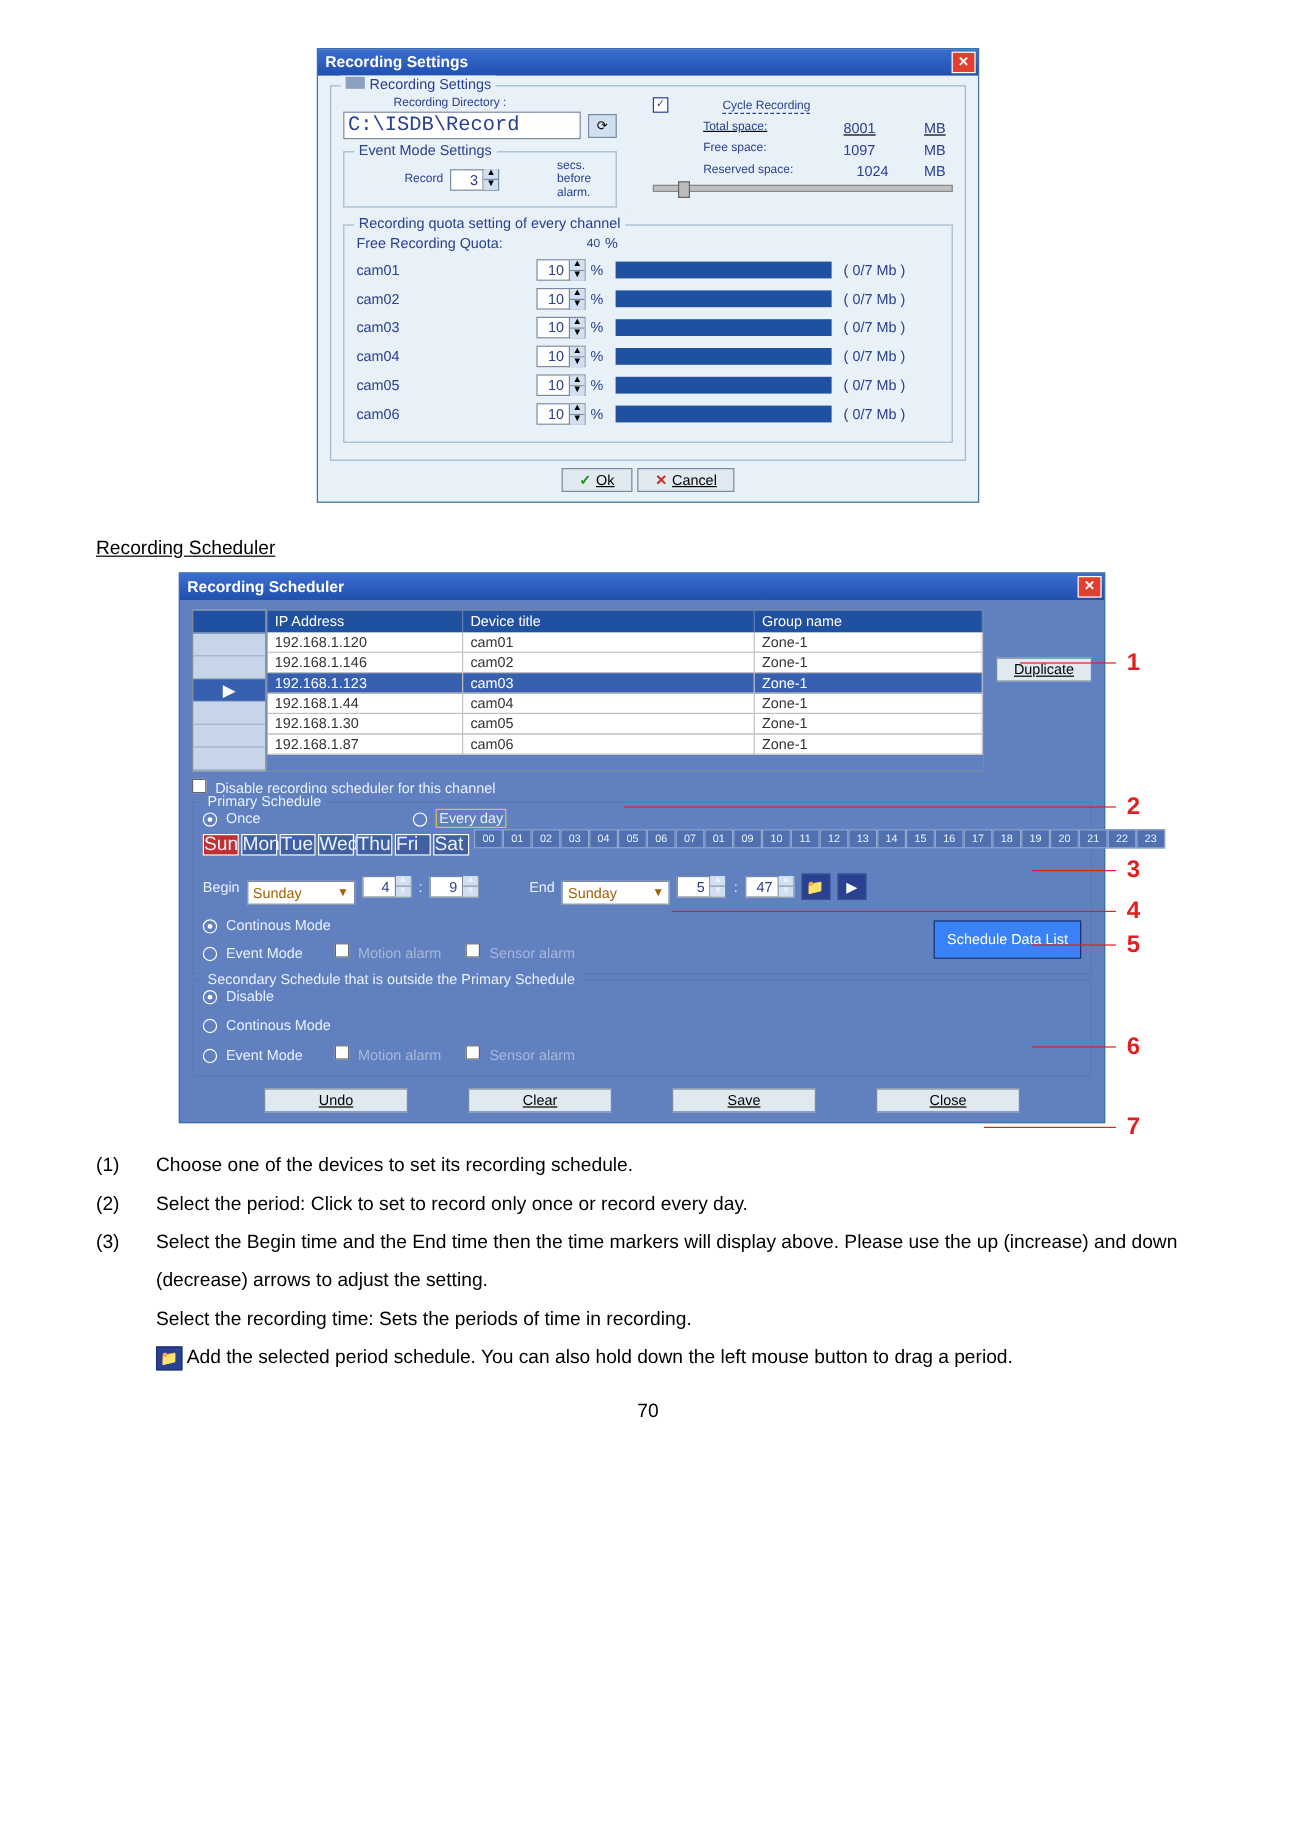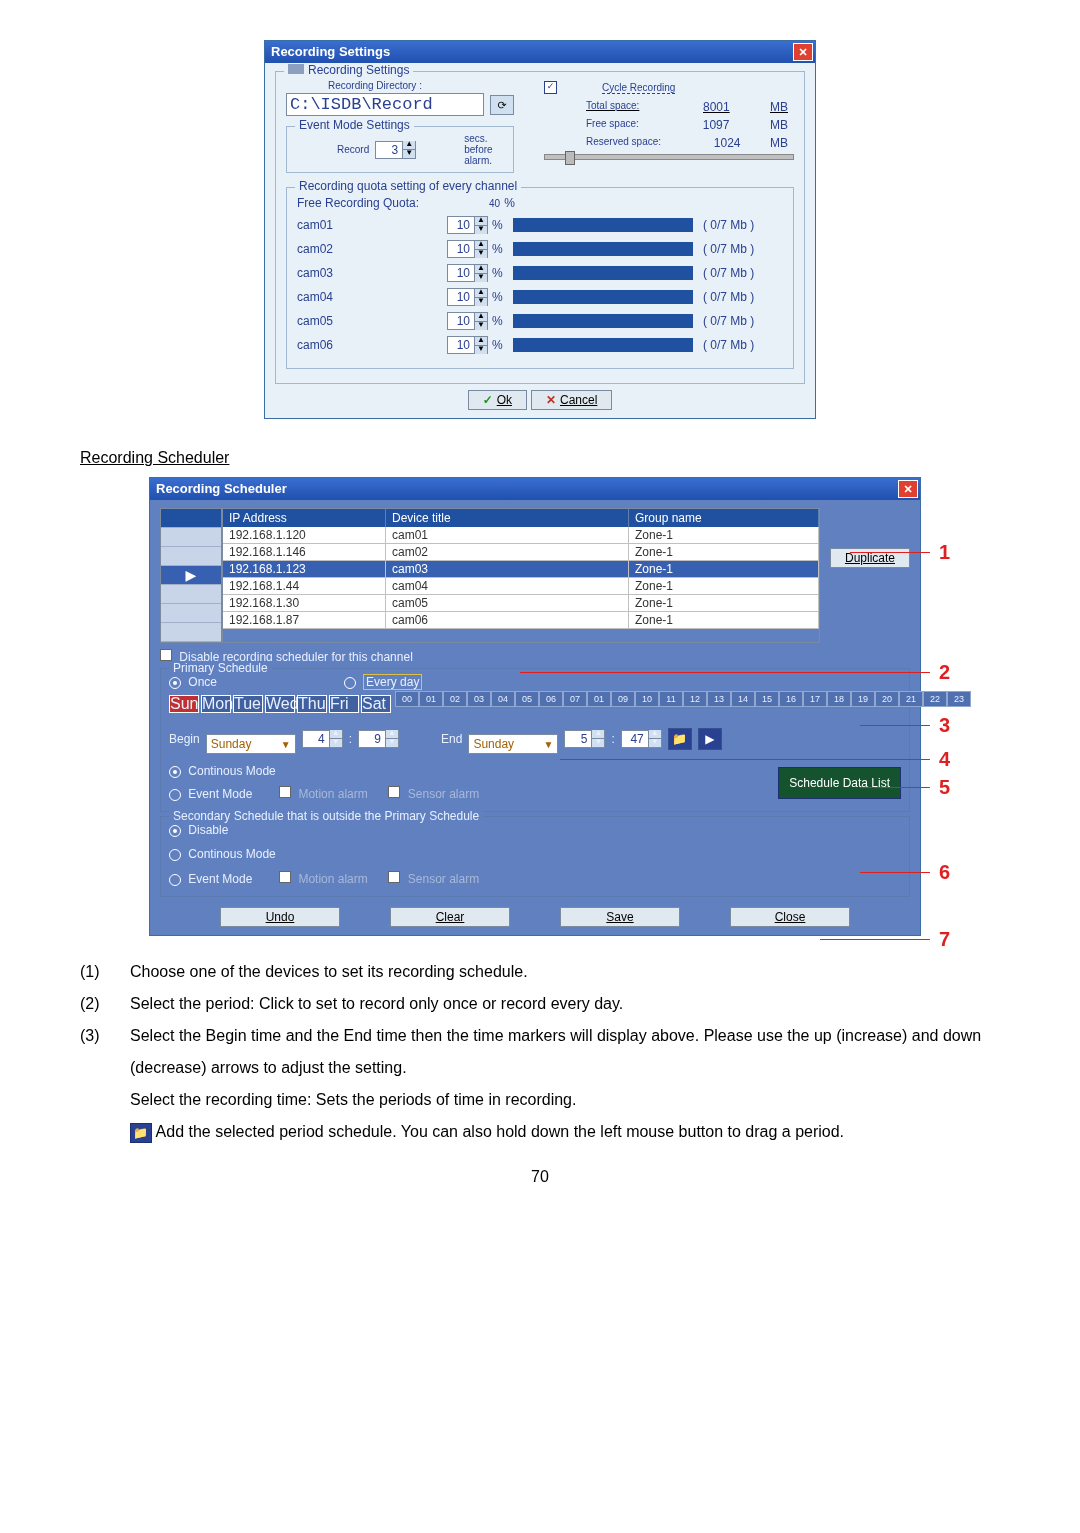--- a/index.html
+++ b/index.html
@@ -292,21 +292,21 @@
     margin-top: 11px;
   }
   .wsel .dd { font-size: 10px;}
   .tiny-btn {
     width: 22px; height: 20px; border: 1px solid #385090;
     background: #2a4090; display: inline-flex;
     align-items: center; justify-content: center;
     color: #fff; font-size: 12px;
   }
   .sched-list-btn {
-    background: #14532d; color: #fff;
+    background: #3b82f6; color: #fff;
     padding: 8px 10px; font-size: 12px;
     border: 1px solid #1a3070;
   }
   .bottom-btns {
     display: flex; justify-content: center; gap: 50px;
     margin-top: 6px; padding-top: 4px;
   }
   .bottom-btns .btn {
     min-width: 90px; justify-content: center;
     text-decoration: underline;

